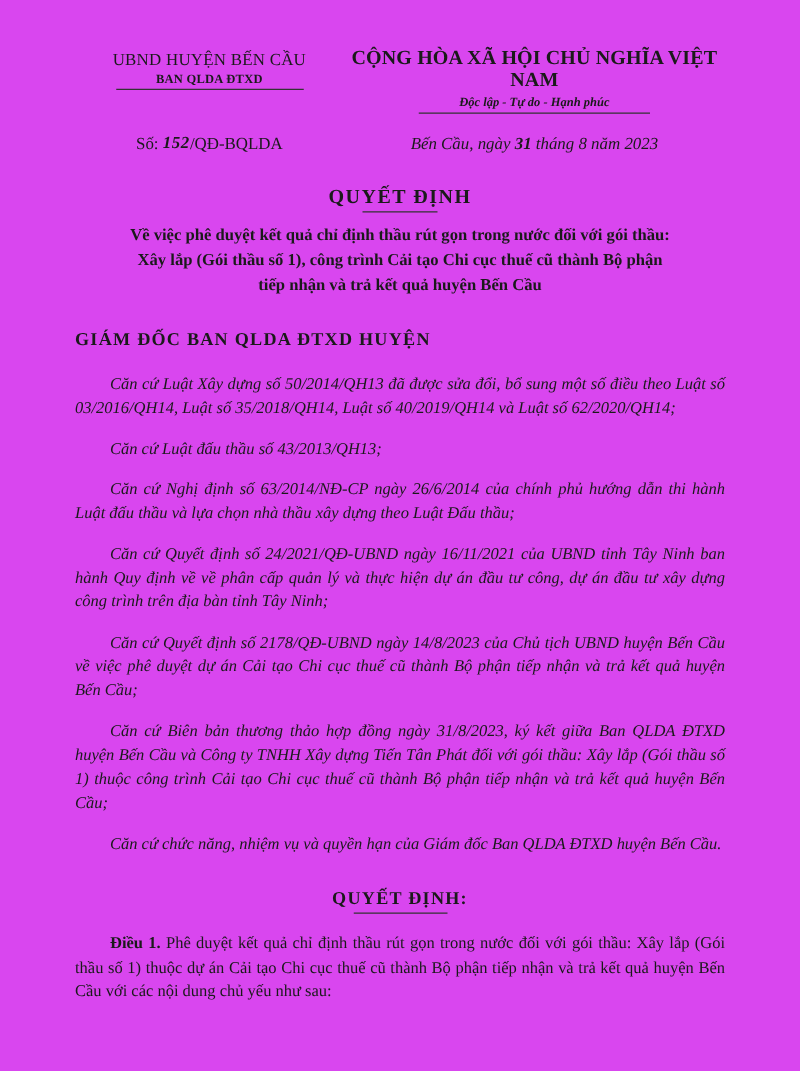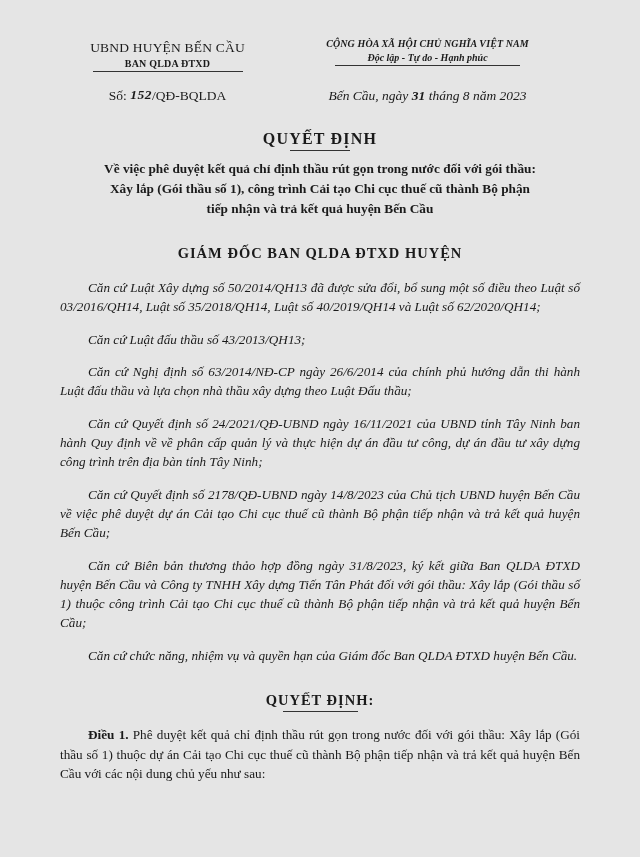--- a/index.html
+++ b/index.html
@@ -11,21 +11,21 @@
     width: 640px;
     height: 857px;
     font-family: "Liberation Serif", serif;
     color: #1a1a1a;
     overflow: hidden;
   }
   .page {
     position: relative;
     width: 640px;
     height: 857px;
-    background: #e5e5e5;
+    background: #d946ef;
     padding: 0;
     box-sizing: border-box;
   }
   .inner {
     position: absolute;
     left: 60px;
     top: 38px;
     width: 520px;
   }
   
@@ -48,24 +48,23 @@
     font-size: 13.5px;
     letter-spacing: .2px;
   }
   .h-org-b {
     font-size: 10px;
     font-weight: bold;
     letter-spacing: .2px;
     margin-top: 2px;
   }
   .h-nation {
-    font-size: 10px;
+    font-size: 16px;
     font-weight: bold;
     letter-spacing: .1px;
-    font-style: italic;
   }
   .h-motto {
     font-size: 10px;
     font-weight: bold;
     font-style: italic;
     margin-top: 3px;
   }
   .rule-short {
     width: 150px;
     height: 1px;
@@ -125,21 +124,21 @@
     margin-top: 8px;
     text-align: center;
     font-weight: bold;
     font-size: 13.3px;
     line-height: 1.5;
   }
   .subject .ln {
     display: block;
   }
   .issuer {
-    text-align: center;
+    text-align: left;
     font-weight: bold;
     font-size: 14.5px;
     letter-spacing: 1px;
     margin-top: 26px;
   }
   
   .body {
     margin-top: 16px;
     font-size: 13.2px;
     font-style: italic;

